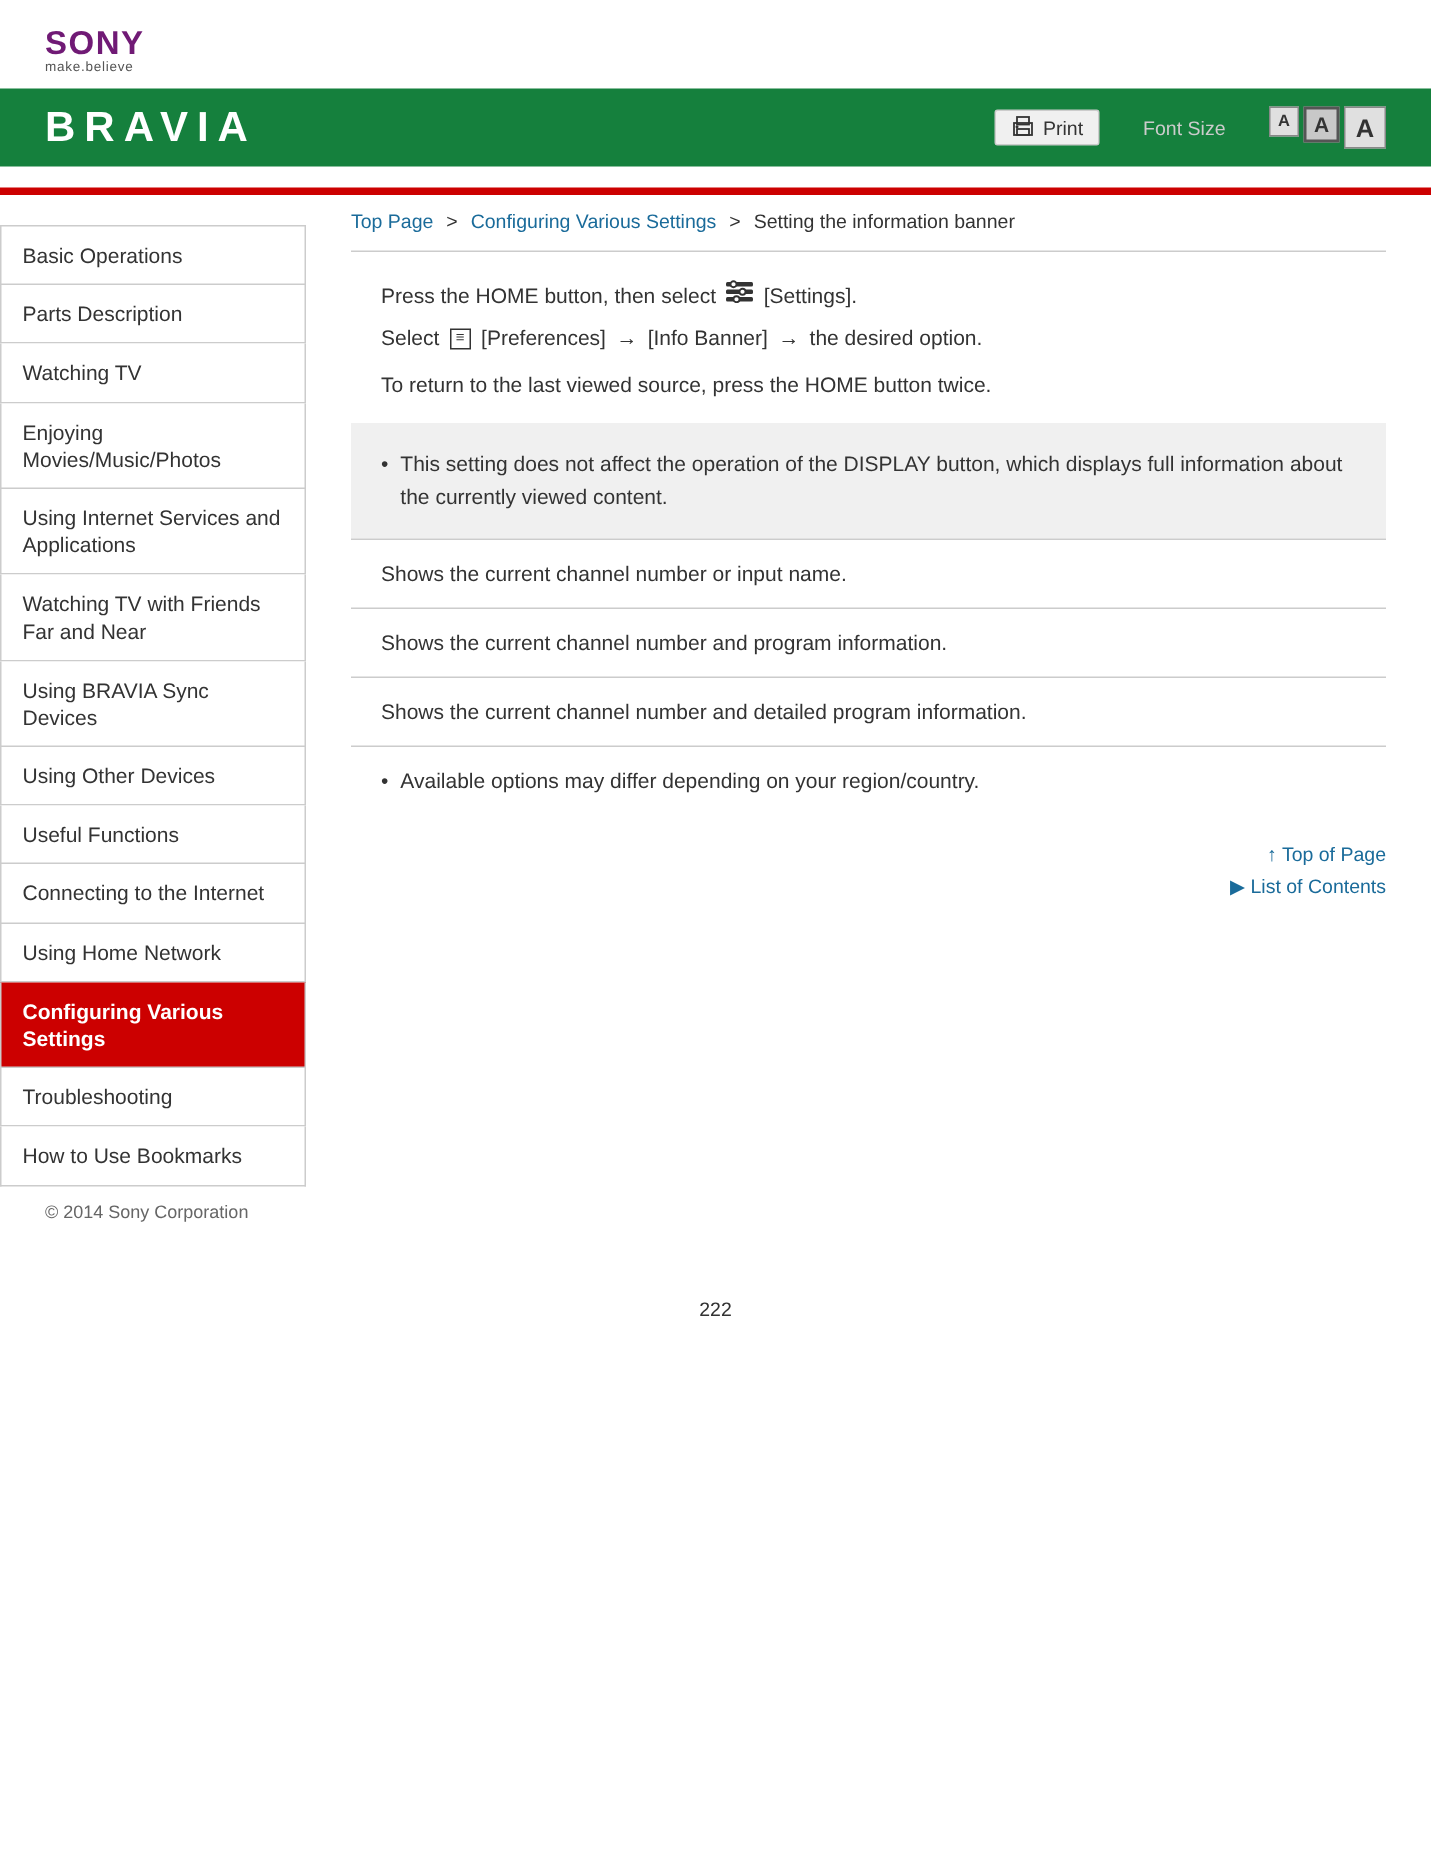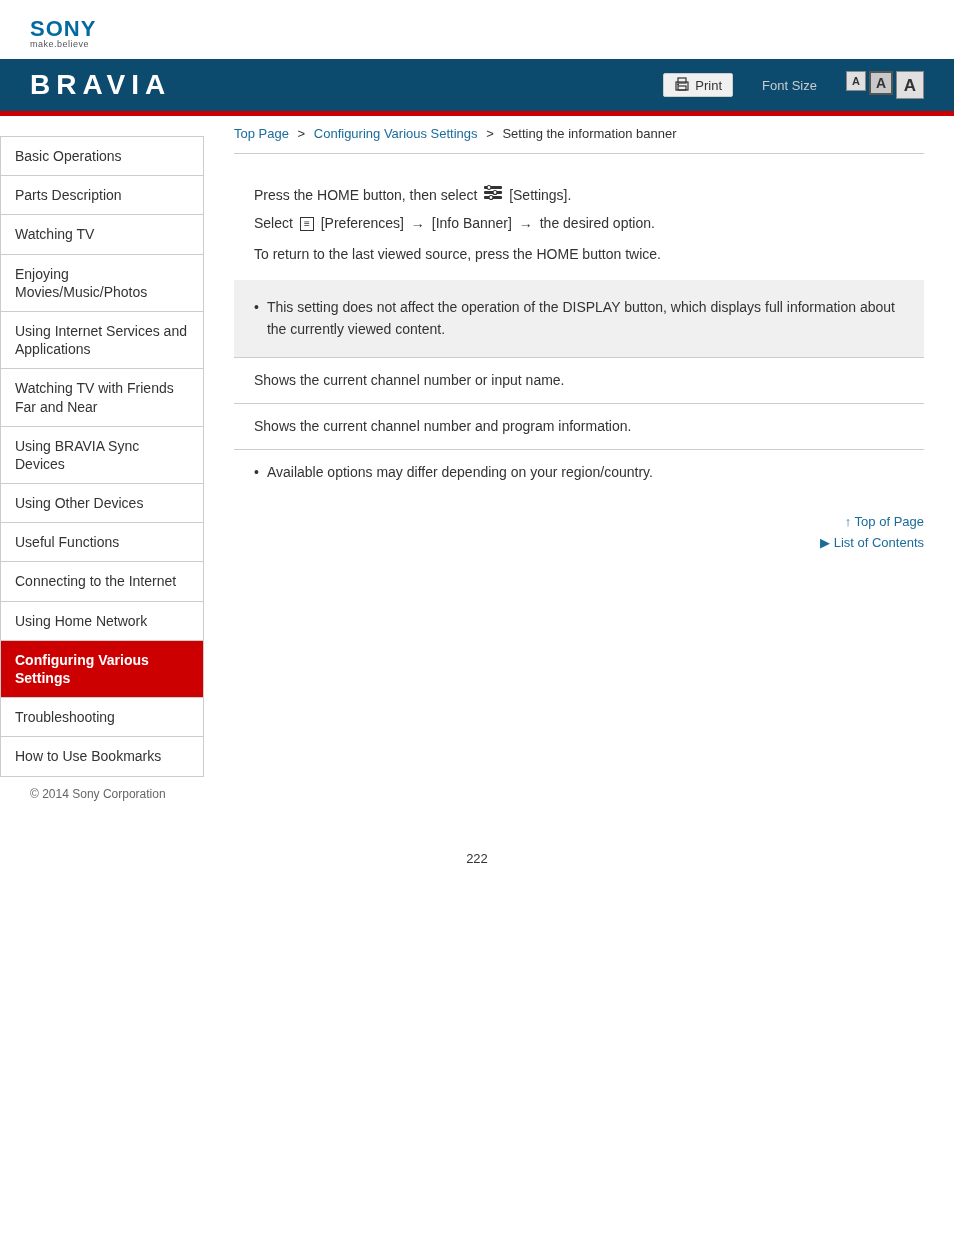--- a/index.html
+++ b/index.html
@@ -18,37 +18,37 @@
     }
     .sony-logo {
       display: flex;
       flex-direction: column;
       line-height: 1;
     }
     .sony-logo .sony-text {
       font-size: 22px;
       font-weight: 900;
       letter-spacing: 1px;
-      color: #0369a1;
+      color: #701a75;
     }
     .sony-logo .tagline {
       font-size: 9px;
       color: #555;
       letter-spacing: 0.5px;
     }
 
     
     .bravia-bar {
-      background: #0c4a6e;
+      background: #15803d;
       height: 52px;
       display: flex;
       align-items: center;
       justify-content: space-between;
       padding: 0 30px;
-      margin-bottom: 0;
+      margin-bottom: 14px;
     }
     .bravia-title {
       color: #fff;
       font-size: 28px;
       font-weight: bold;
       letter-spacing: 6px;
       font-family: Arial, sans-serif;
     }
     .bravia-bar-right {
       display: flex;
@@ -157,21 +157,20 @@
     }
     .content-section:last-of-type {
       border-bottom: 1px solid #ccc;
     }
 
     .instruction-text {
       font-size: 14px;
       line-height: 1.7;
       color: #333;
       padding: 0 20px;
-      margin-top: 12px;
     }
     .instruction-text .line {
       display: block;
       margin-bottom: 4px;
     }
 
     .return-text {
       font-size: 14px;
       color: #333;
       margin-top: 10px;
@@ -344,20 +343,21 @@
 
     <div class="note-box">
       <div class="bullet">
         <span>•</span>
         <span>This setting does not affect the operation of the DISPLAY button, which displays full information about the currently viewed content.</span>
       </div>
     </div>
 
     <div class="info-row">Shows the current channel number or input name.</div>
     <div class="info-row">Shows the current channel number and program information.</div>
+    <div class="info-row">Shows the current channel number and detailed program information.</div>
 
     <div class="note-text">
       <div class="bullet">
         <span>•</span>
         <span>Available options may differ depending on your region/country.</span>
       </div>
     </div>
 
     <div class="footer-links">
       <a href="#" class="top-of-page-link">Top of Page</a>

